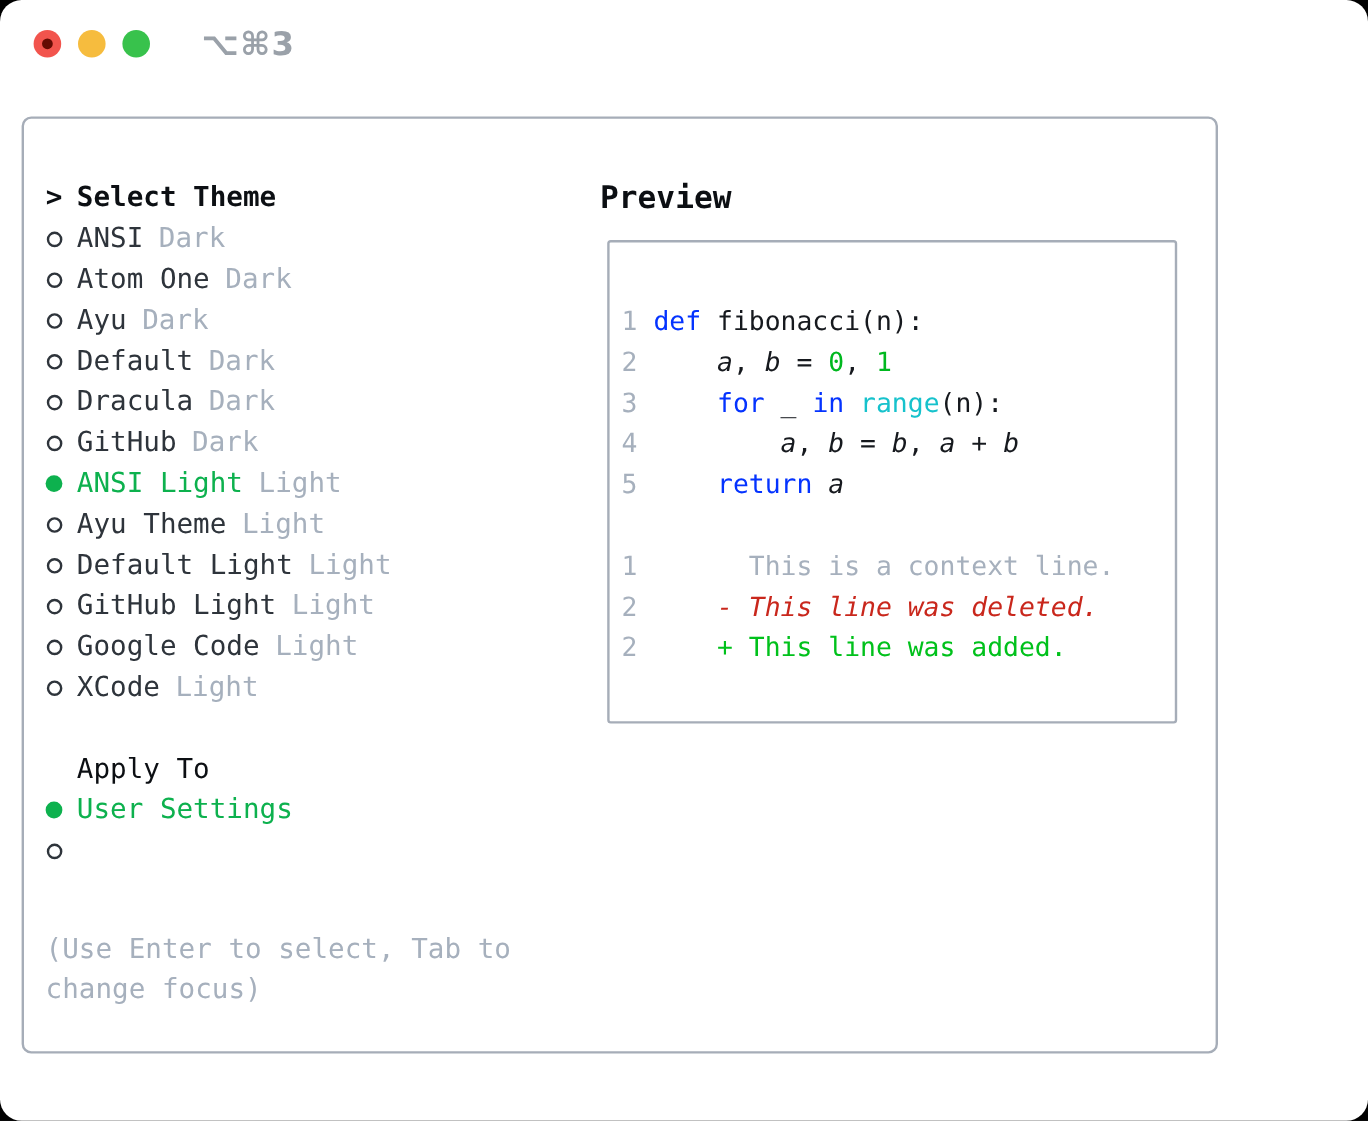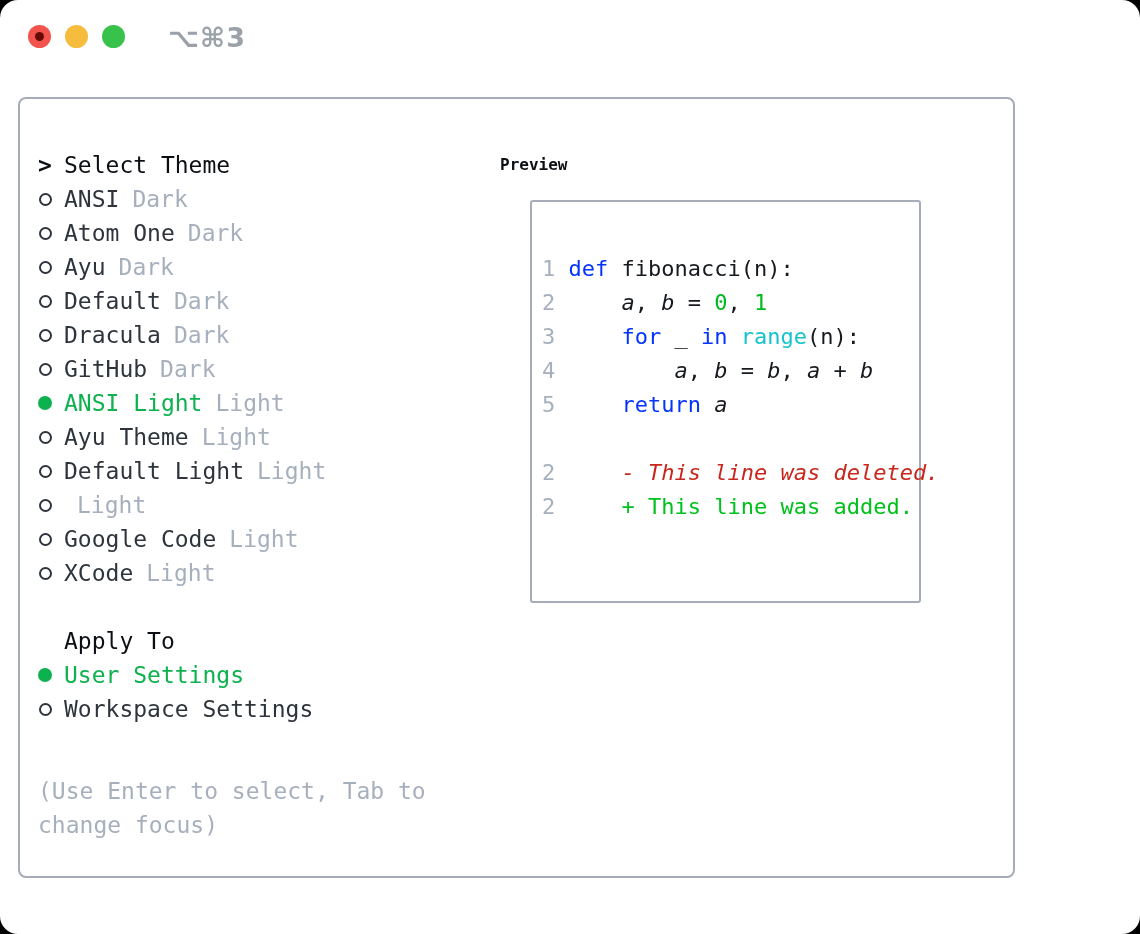--- a/index.html
+++ b/index.html
@@ -35,36 +35,36 @@
   }
 
   
   .left-col { position:absolute; left:18px; top:49px; width:440px; }
   .row { display:flex; align-items:center; height:34px; font-size:23px; color:var(--text-dark); }
   .spacer { height:34px; }
   .marker { width:14px; margin-right:12px; display:flex; align-items:center; justify-content:center; flex:none; }
   .prompt-char { font-weight:bold; color:var(--heading-black); font-size:23px; }
   .dot { width:13px; height:13px; border:2px solid var(--text-dark); border-radius:50%; }
   .dot.filled { width:14px; height:14px; border:none; background:var(--accent-green); }
-  .heading-label { font-weight:normal; color:var(--heading-black); }
+  .heading-label { font-weight:bold; color:var(--heading-black); }
   .subheading-label { color:var(--heading-black); }
   .variant { color:var(--muted-gray); margin-left:13px; }
   .item.selected .label { color:var(--accent-green); }
   .hint {
     margin-top:48px; width:420px; font-size:23px; line-height:34px;
     color:var(--muted-gray);
   }
 
   
   .preview-heading {
     position:absolute; left:480px; top:49px; height:34px; line-height:34px;
-    font-size:16px; font-weight:bold; color:var(--heading-black);text-align:right;
+    font-size:26px; font-weight:bold; color:var(--heading-black);text-align:right;
   }
   .preview-box {
-    position:absolute; left:510px; top:101px; width:391px; height:403px;
+    position:absolute; left:486px; top:101px; width:475px; height:403px;
     border:2px solid var(--panel-border); border-radius:3px;
     padding:50px 10px 65px 10px; background:#fff;
   }
   .code-line { white-space:pre; height:34px; line-height:34px; font-size:22px; }
   .lnum { color:var(--muted-gray); }
   .tok-fg   { color:var(--code-fg); }
   .tok-blue { color:var(--syntax-blue); }
   .tok-num  { color:var(--syntax-green); }
   .tok-cyan { color:var(--syntax-cyan); }
   .tok-gray { color:var(--muted-gray); }
@@ -158,20 +158,21 @@
             <span class="marker">
               <span class="dot"></span>
             </span>
             <span class="label">Default Light</span>
             <span class="variant">Light</span>
           </div>
           <div class="row item">
             <span class="marker">
               <span class="dot"></span>
             </span>
+            <span class="label">GitHub Light</span>
             <span class="variant">Light</span>
           </div>
           <div class="row item">
             <span class="marker">
               <span class="dot"></span>
             </span>
             <span class="label">Google Code</span>
             <span class="variant">Light</span>
           </div>
           <div class="row item">
@@ -194,34 +195,34 @@
           <div class="row item selected">
             <span class="marker">
               <span class="dot filled"></span>
             </span>
             <span class="label">User Settings</span>
           </div>
           <div class="row item">
             <span class="marker">
               <span class="dot"></span>
             </span>
-            <span class="label">Workspace Settings</span>
           </div>
         </div>
 
       <div class="hint">(Use Enter to select, Tab to change focus)</div>
     </div>
 
     <div class="preview-heading">Preview</div>
 
     <div class="preview-box" id="preview-box">
         <div class="code-line"><span class="lnum">1 </span><span class="tok-blue">def</span><span class="tok-fg"> fibonacci(n):</span></div>
         <div class="code-line"><span class="lnum">2 </span><span class="tok-fg">    </span><span class="tok-fg ital">a</span><span class="tok-fg">, </span><span class="tok-fg ital">b</span><span class="tok-fg"> = </span><span class="tok-num">0</span><span class="tok-fg">, </span><span class="tok-num">1</span></div>
         <div class="code-line"><span class="lnum">3 </span><span class="tok-fg">    </span><span class="tok-blue">for</span><span class="tok-fg"> _ </span><span class="tok-blue">in</span><span class="tok-fg"> </span><span class="tok-cyan">range</span><span class="tok-fg">(n):</span></div>
         <div class="code-line"><span class="lnum">4 </span><span class="tok-fg">        </span><span class="tok-fg ital">a</span><span class="tok-fg">, </span><span class="tok-fg ital">b</span><span class="tok-fg"> = </span><span class="tok-fg ital">b</span><span class="tok-fg">, </span><span class="tok-fg ital">a</span><span class="tok-fg"> + </span><span class="tok-fg ital">b</span></div>
         <div class="code-line"><span class="lnum">5 </span><span class="tok-fg">    </span><span class="tok-blue">return</span><span class="tok-fg"> </span><span class="tok-fg ital">a</span></div>
         <div class="code-line"><span class="lnum"></span></div>
+        <div class="code-line"><span class="lnum">1 </span><span class="tok-gray">      This is a context line.</span></div>
         <div class="code-line"><span class="lnum">2 </span><span class="tok-fg">    </span><span class="tok-red">- This line was deleted.</span></div>
         <div class="code-line"><span class="lnum">2 </span><span class="tok-fg">    </span><span class="tok-add">+ This line was added.</span></div>
       </div>
 
   </div>
 </div>
 
 </body></html>

